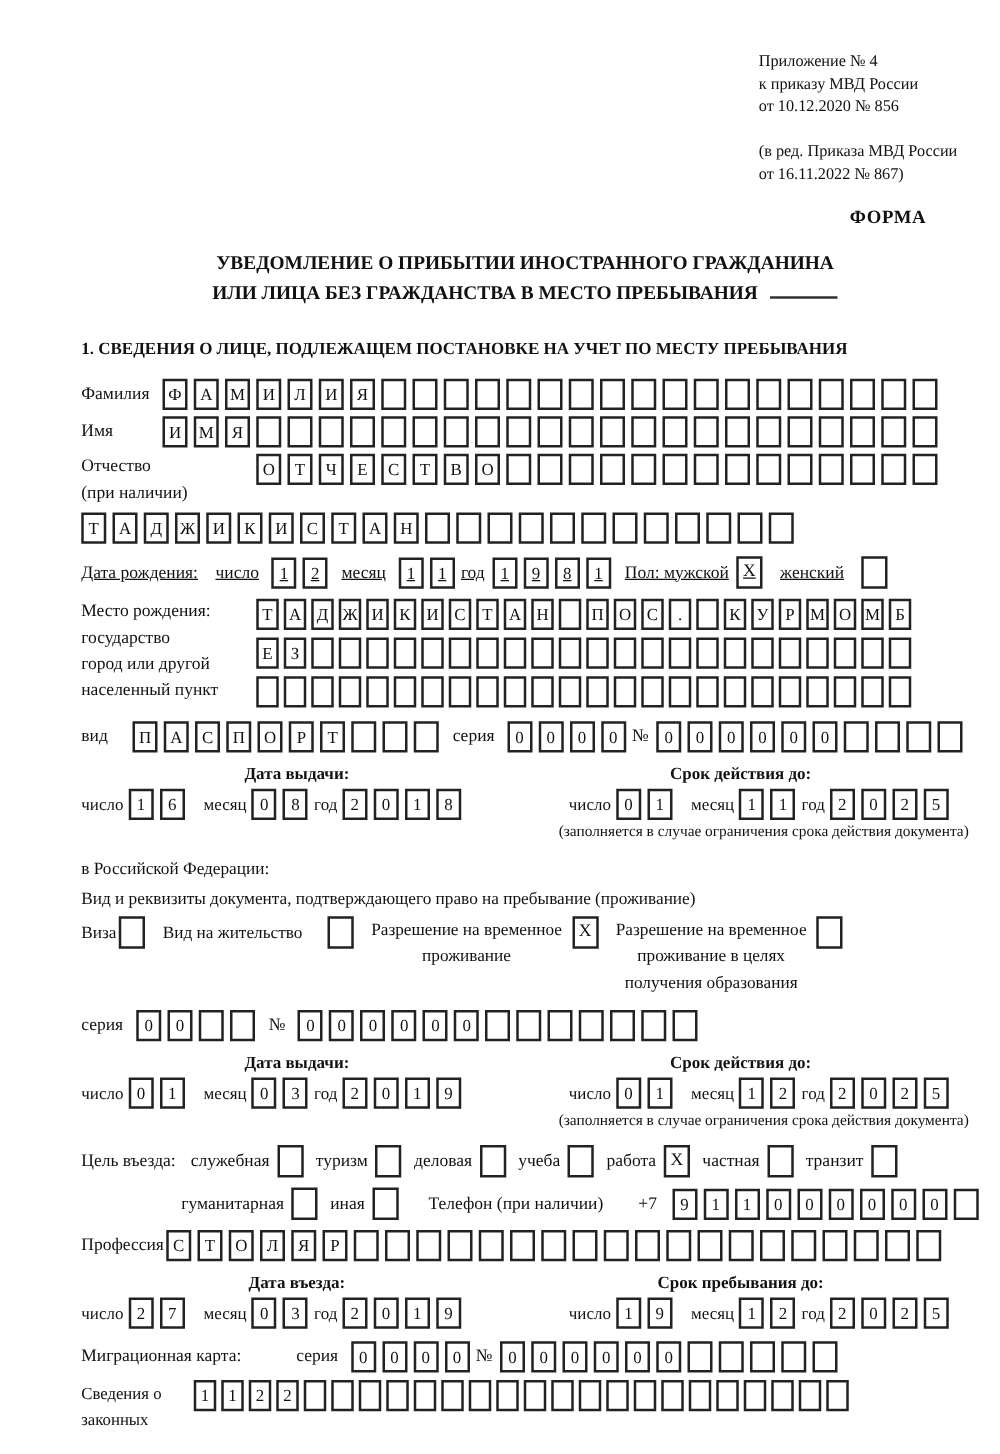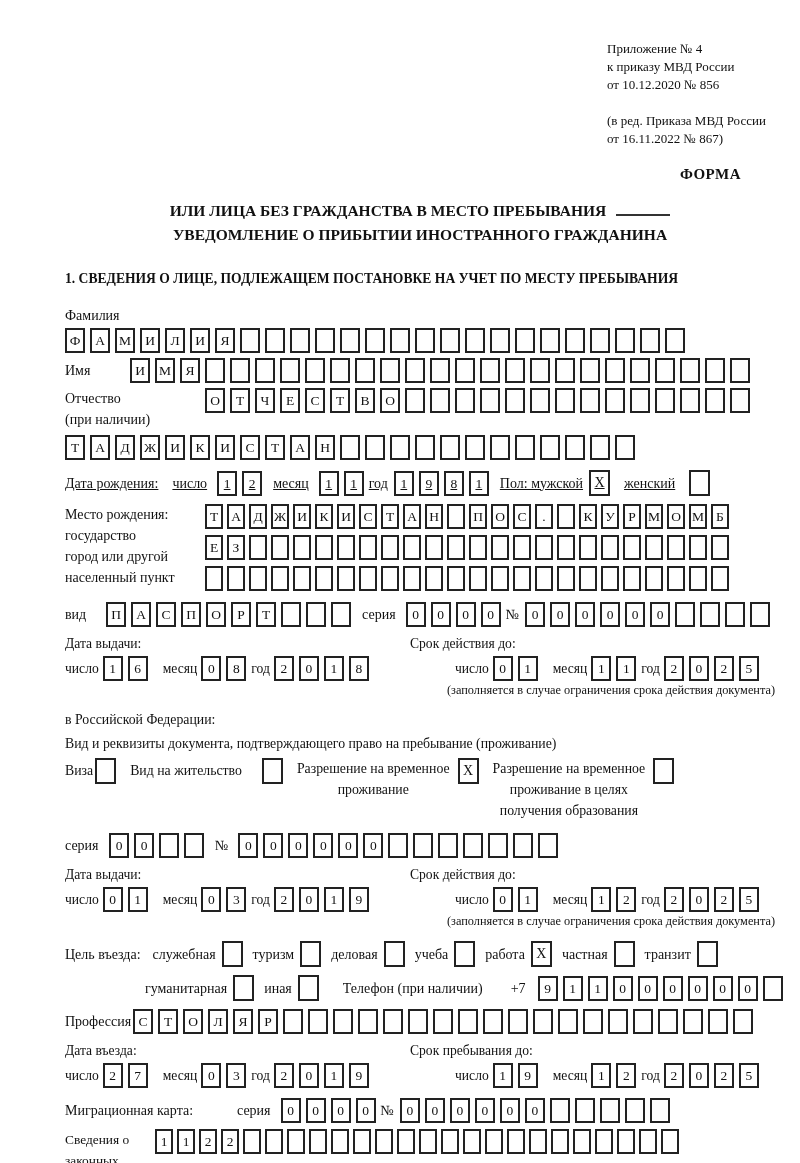--- a/index.html
+++ b/index.html
@@ -25,21 +25,21 @@
   
   .inl{font-size:14px;line-height:25px;white-space:nowrap;}
   .gap6{margin-left:6px;}.gap10{margin-left:10px;}.gap14{margin-left:14px;}.gap22{margin-left:22px;}
   
   .center-bold{font-weight:bold;font-size:13.6px;text-align:center;margin-top:8px;}
   
   .date-block{display:flex;margin-top:8px;}
   .date-col{display:flex;flex-direction:column;}
   .date-col.left{width:345px;}
   .date-col.right{flex:1;}
-  .date-title{font-size:13.6px;line-height:18px;}
+  .date-title{font-size:13.6px;text-align:center;line-height:18px;font-weight:bold;}
   .date-row{display:flex;align-items:center;margin-top:3px;}
   .dlabel{font-size:13.6px;margin-right:4px;white-space:nowrap;}
   .dlabel.after{margin-left:10px;}
   .date-note{font-size:12.3px;text-align:right;margin-top:2px;}
   
   .res-intro{font-size:13.8px;line-height:24px;margin-top:10px;}
   .res-options{display:flex;align-items:flex-start;margin-top:2px;}
   .res-opt{display:flex;align-items:flex-start;margin-right:14px;}
   .res-opt .olabel{font-size:13.8px;line-height:25px;margin-right:8px;}
   .res-opt .olabel.multi{text-align:center;line-height:21px;}
@@ -60,27 +60,27 @@
     <div>Приложение № 4</div>
     <div>к приказу МВД России</div>
     <div>от 10.12.2020 № 856</div>
     <div class="rev">(в ред. Приказа МВД России</div>
     <div>от 16.11.2022 № 867)</div>
   </div>
 
   <div class="forma">ФОРМА</div>
 
   <div class="title">
+    <div>УВЕДОМЛЕНИЕ О ПРИБЫТИИ ИНОСТРАННОГО ГРАЖДАНИНА</div>
     <div><span>ИЛИ ЛИЦА БЕЗ ГРАЖДАНСТВА В МЕСТО ПРЕБЫВАНИЯ</span><span class="blank-line"></span></div>
-    <div>УВЕДОМЛЕНИЕ О ПРИБЫТИИ ИНОСТРАННОГО ГРАЖДАНИНА</div>
   </div>
 
   <div class="sec1">1. СВЕДЕНИЯ О ЛИЦЕ, ПОДЛЕЖАЩЕМ ПОСТАНОВКЕ НА УЧЕТ ПО МЕСТУ ПРЕБЫВАНИЯ</div>
 
-  <div class="frow" style="margin-top:16px;flex-direction:column;">
+  <div class="frow" style="margin-top:16px;">
     <div class="flabel lw65">Фамилия</div>
     <div class="cells">
         <span class="cell">Ф</span>
         <span class="cell">А</span>
         <span class="cell">М</span>
         <span class="cell">И</span>
         <span class="cell">Л</span>
         <span class="cell">И</span>
         <span class="cell">Я</span>
         <span class="cell"></span>

